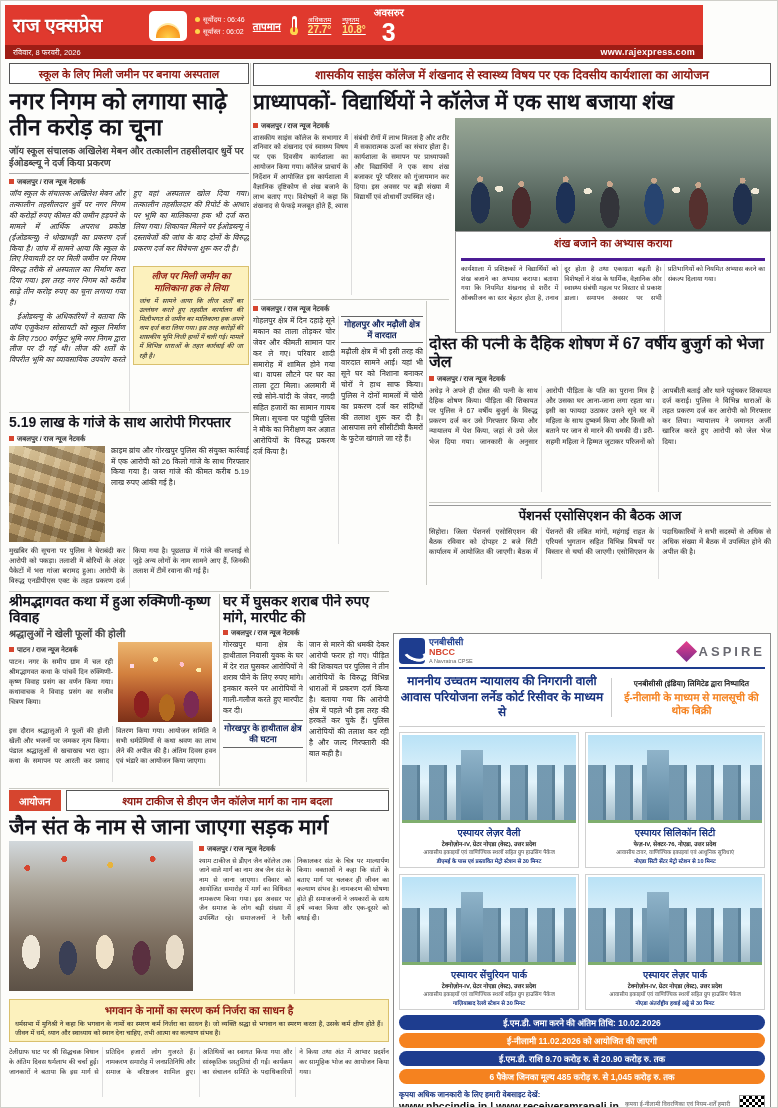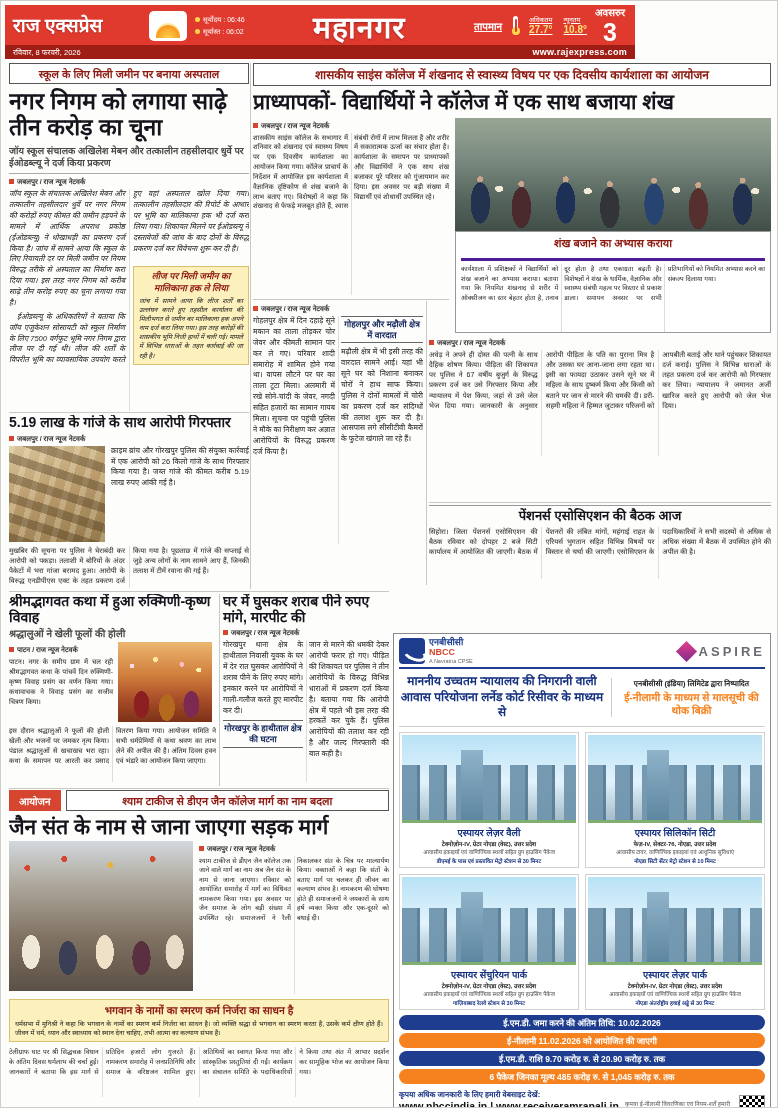--- a/index.html
+++ b/index.html
@@ -2,21 +2,21 @@
 <html lang="hi"><head>
 <meta charset="utf-8">
 <style>
   * { margin:0; padding:0; box-sizing:border-box; }
   html,body { background:#e9e8e3; }
   body { font-family:"Liberation Sans","DejaVu Sans",sans-serif; }
   .page { position:relative; width:778px; height:1108px; background:#fdfdfb; margin:0 auto;
           overflow:hidden; border:1px solid #cfcfc9; }
 
   
-  .masthead { position:absolute; left:4px; top:4px; width:630px; height:54px; background:#e0392e; }
+  .masthead { position:absolute; left:4px; top:4px; width:698px; height:54px; background:#e0392e; }
   .mh-main { display:flex; align-items:center; height:40px; padding:2px 8px 0; gap:8px; }
   .brand { color:#fff; font-weight:bold; font-size:19px; line-height:1.05; width:128px; text-shadow:0 1px 1px rgba(0,0,0,.25); }
   .sunlogo { width:38px; height:30px; background:#fff; border-radius:5px; display:flex; align-items:flex-end; justify-content:center; padding-bottom:3px; flex:none; }
   .sunlogo .sun { width:24px; height:13px; background:radial-gradient(circle at 50% 100%, #ffd34d 0%, #f7941d 75%); border-radius:24px 24px 0 0; box-shadow:0 -2px 0 0 #ffe9a0; }
   .suntimes { color:#fff; font-size:7px; line-height:1.7; white-space:nowrap; }
   .suntimes .dot { display:inline-block; width:5px; height:5px; border-radius:50%; background:#ffd54a; margin-right:3px; }
   .mh-title { flex:1; text-align:center; color:#fff; font-weight:bold; font-size:30px; letter-spacing:1px; text-shadow:0 1px 2px rgba(0,0,0,.3); }
   .temps { display:flex; align-items:center; gap:11px; color:#fff; white-space:nowrap;text-decoration:underline; }
   .temp-word { font-size:10px; font-weight:bold; }
   .thermo { width:5px; height:19px; background:#fff; border-radius:3px; position:relative; flex:none; }
@@ -204,21 +204,20 @@
   <header class="masthead">
     <div class="mh-main">
       <div class="brand">राज एक्सप्रेस</div>
       <div class="sunlogo">
           <div class="sun"></div>
         </div>
       <div class="suntimes">
         <div><span class="dot"></span><span>सूर्योदय : 06:46</span></div>
         <div><span class="dot"></span><span>सूर्यास्त : 06:02</span></div>
       </div>
-      <div class="mh-title">महानगर</div>
       <div class="temps">
         <span class="temp-word">तापमान</span>
         <span class="thermo"></span>
         <span class="temp-pair"><span>अधिकतम</span><b>27.7°</b></span>
         <span class="temp-pair"><span>न्यूनतम</span><b>10.8°</b></span>
       </div>
       <div class="mh-city">
         <div class="city">अवसरुर</div>
         <div class="pageno">3</div>
       </div>
@@ -264,20 +263,21 @@
   <section class="sec" id="theft">
     <div class="byline">जबलपुर / राज न्यूज नेटवर्क</div>
     <div class="theft-cols">
       <p class="body-text">गोहलपुर क्षेत्र में दिन दहाड़े सूने मकान का ताला तोड़कर चोर जेवर और कीमती सामान पार कर ले गए। परिवार शादी समारोह में शामिल होने गया था। वापस लौटने पर घर का ताला टूटा मिला। अलमारी में रखे सोने-चांदी के जेवर, नगदी सहित हजारों का सामान गायब मिला। सूचना पर पहुंची पुलिस ने मौके का निरीक्षण कर अज्ञात आरोपियों के विरुद्ध प्रकरण दर्ज किया है।</p>
       <div class="subbox">गोहलपुर और मढ़ौली क्षेत्र में वारदात</div>
       <p class="body-text">मढ़ौली क्षेत्र में भी इसी तरह की वारदात सामने आई। यहां भी सूने घर को निशाना बनाकर चोरों ने हाथ साफ किया। पुलिस ने दोनों मामलों में चोरी का प्रकरण दर्ज कर संदिग्धों की तलाश शुरू कर दी है। आसपास लगे सीसीटीवी कैमरों के फुटेज खंगाले जा रहे हैं।</p>
     </div>
   </section>
 
   <section class="sec" id="jail">
+    <h2 class="headline">दोस्त की पत्नी के दैहिक शोषण में 67 वर्षीय बुजुर्ग को भेजा जेल</h2>
     <div class="byline">जबलपुर / राज न्यूज नेटवर्क</div>
     <div class="jail-cols body-text">अधेड़ ने अपने ही दोस्त की पत्नी के साथ दैहिक शोषण किया। पीड़िता की शिकायत पर पुलिस ने 67 वर्षीय बुजुर्ग के विरुद्ध प्रकरण दर्ज कर उसे गिरफ्तार किया और न्यायालय में पेश किया, जहां से उसे जेल भेज दिया गया। जानकारी के अनुसार आरोपी पीड़िता के पति का पुराना मित्र है और उसका घर आना-जाना लगा रहता था। इसी का फायदा उठाकर उसने सूने घर में महिला के साथ दुष्कर्म किया और किसी को बताने पर जान से मारने की धमकी दी। डरी-सहमी महिला ने हिम्मत जुटाकर परिजनों को आपबीती बताई और थाने पहुंचकर शिकायत दर्ज कराई। पुलिस ने विभिन्न धाराओं के तहत प्रकरण दर्ज कर आरोपी को गिरफ्तार कर लिया। न्यायालय ने जमानत अर्जी खारिज करते हुए आरोपी को जेल भेज दिया।</div>
   </section>
 
   <section class="sec" id="pension">
     <h3 class="headline">पेंशनर्स एसोसिएशन की बैठक आज</h3>
     <div class="pension-cols body-text">सिहोरा। जिला पेंशनर्स एसोसिएशन की बैठक रविवार को दोपहर 2 बजे सिटी कार्यालय में आयोजित की जाएगी। बैठक में पेंशनरों की लंबित मांगों, महंगाई राहत के एरियर्स भुगतान सहित विभिन्न विषयों पर विस्तार से चर्चा की जाएगी। एसोसिएशन के पदाधिकारियों ने सभी सदस्यों से अधिक से अधिक संख्या में बैठक में उपस्थित होने की अपील की है।</div>
   </section>
 
   <section class="sec" id="ganja">

